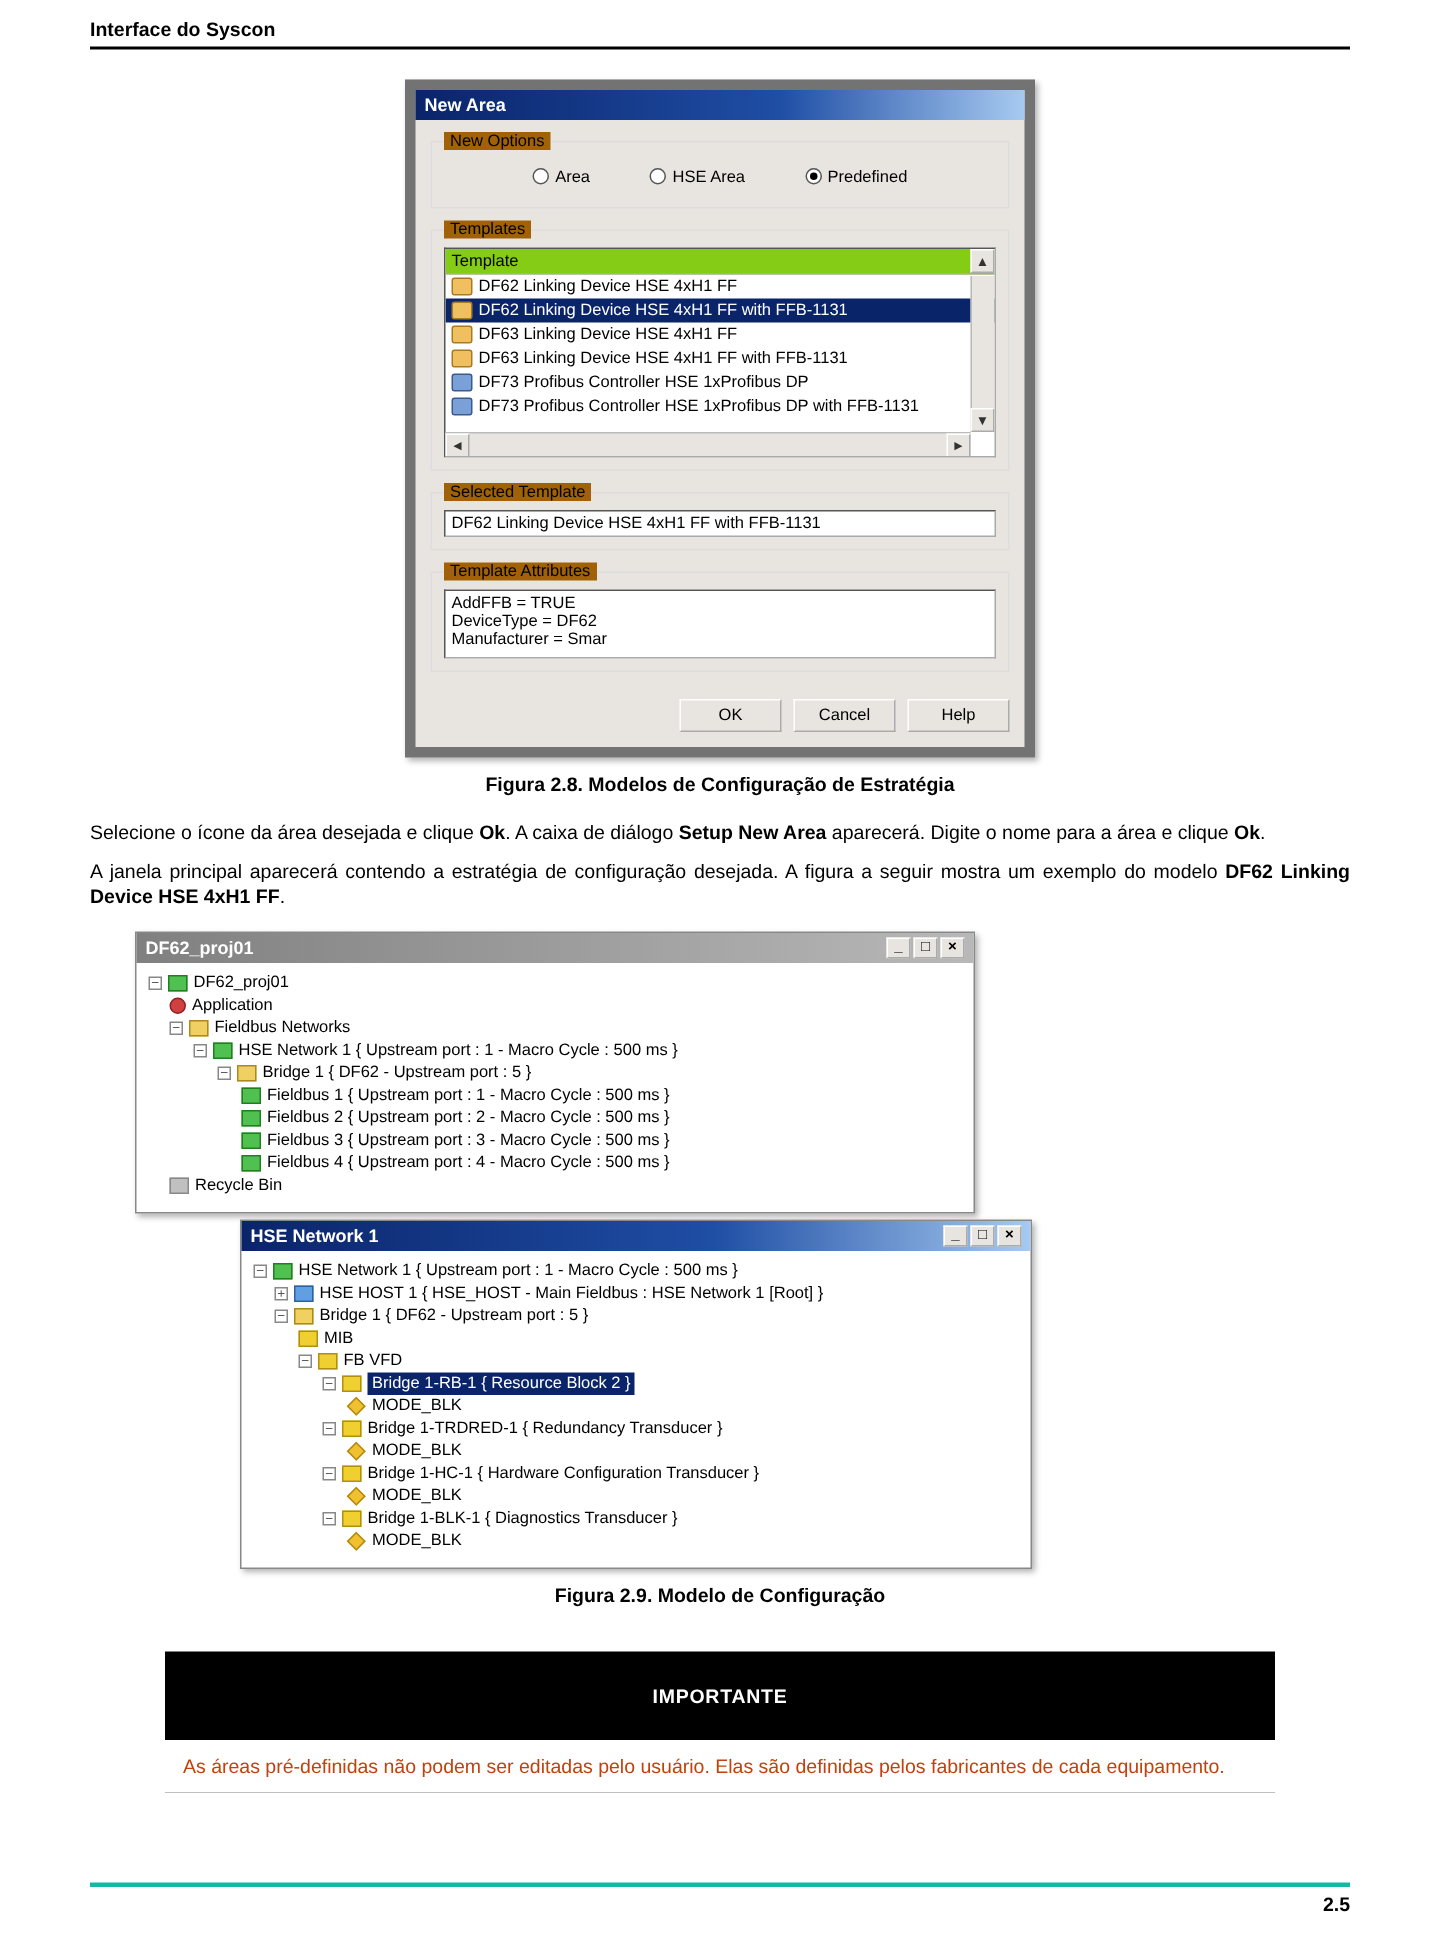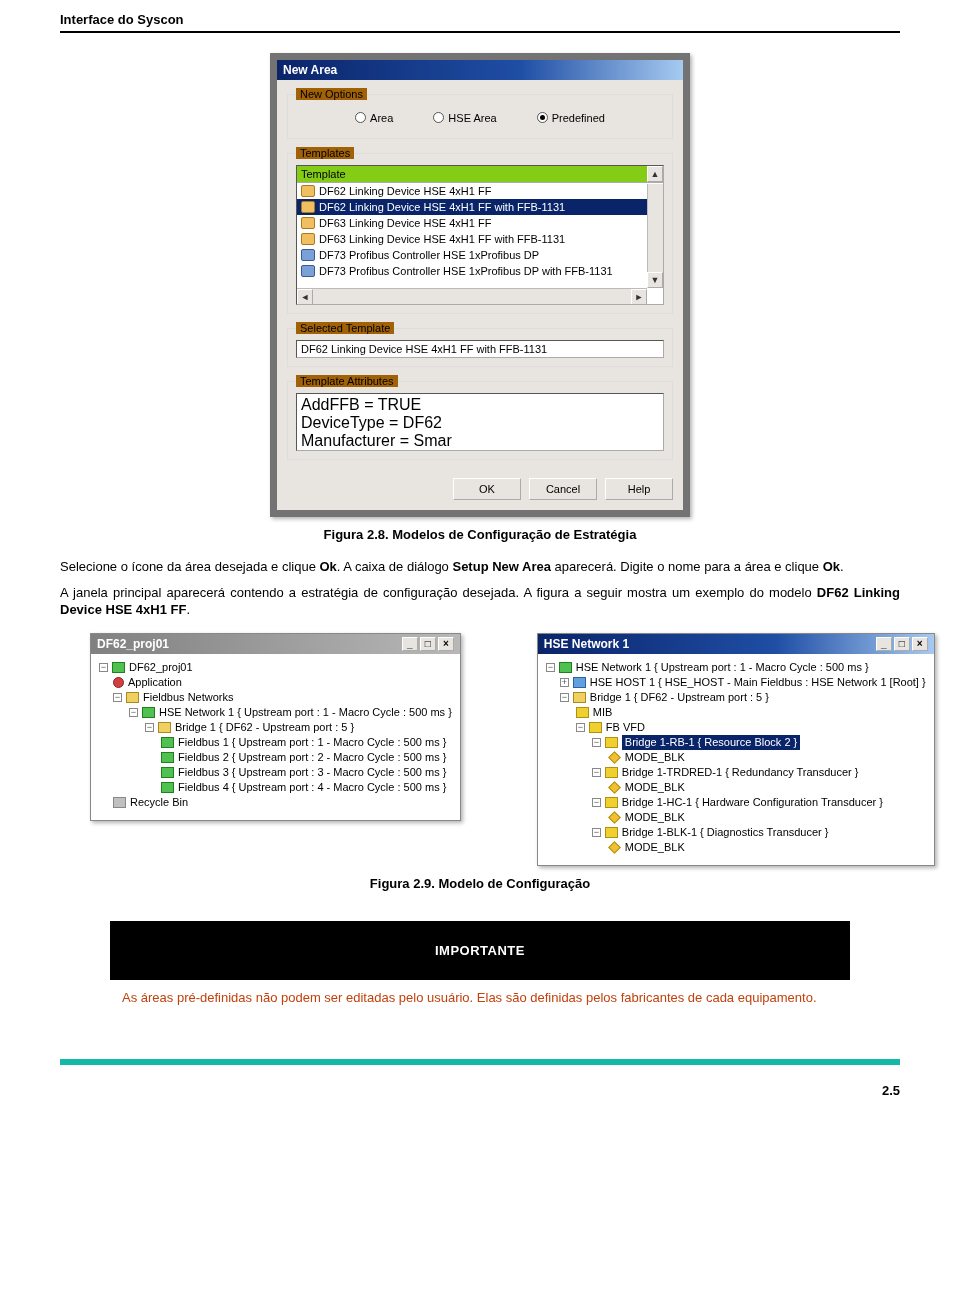--- a/index.html
+++ b/index.html
@@ -14,23 +14,23 @@
   }
   .page-header {
     text-align: left;
     font-weight: bold;
     font-size: 13px;
     border-bottom: 2px solid #000;
     padding-bottom: 4px;
     margin-bottom: 20px;
   }
   .page-footer {
-    border-top: 6px solid #14b8a6;
-    margin-top: 44px;
-    padding-top: 18px;
+    border-top: 3px solid #14b8a6;
+    margin-top: 60px;
+    padding-top: 4px;
     text-align: right;
     font-weight: bold;
     font-size: 13px;
   }
   .dialog {
     width: 420px;
     margin: 0 auto 10px auto;
     background: #e8e4e0;
     border: 7px solid #737373;
     box-shadow: 2px 2px 4px rgba(0,0,0,0.3);
@@ -117,40 +117,40 @@
     background: #e8e4e0; border: 1px outset #fff; font-size: 9px;
     text-align: center; line-height: 14px; color: #333;
   }
   .sh-left { left: 0; }
   .sh-right { right: 0; }
   .textfield {
     background: #fff; border: 1px inset #aaa; font-size: 11px;
     padding: 2px 4px; width: 100%;
   }
   .attrbox {
-    background: #fff; border: 1px inset #aaa; font-size: 16px;
-    padding: 2px 4px; height: 58px;
+    background: #fff; border: 1px inset #aaa; font-size: 11px;
+    padding: 2px 4px; height: 46px;
   }
   .btnrow { display: flex; justify-content: flex-end; gap: 8px; padding: 4px 10px 10px 10px; }
   .winbtn {
     width: 68px; height: 22px; font-size: 11px;
     background: #e8e4e0; border: 1px outset #fff; cursor: default;
   }
   .caption-center {
     text-align: center; font-weight: bold; margin: 10px 0 16px 0;
   }
   .bodytext { margin: 8px 0 8px 0; text-align: justify; line-height: 1.35; }
   .bodytext b { font-weight: bold; }
 
   .tree-window {
     background: #fff; border: 1px solid #888; margin: 4px 0 0 30px;
     box-shadow: 2px 2px 4px rgba(0,0,0,0.3);
     width: 560px;
   }
-  .tree-window.w2 { margin-left: 76px; width: 580px; }
+  .tree-window.w2 { margin-left: 100px; width: 528px; }
   .tw-title {
     background: linear-gradient(to right, #0a246a, #1f4ea5 60%, #a6caf0);
     color: #fff; font-weight: bold; font-size: 12px;
     padding: 3px 6px; display: flex; justify-content: space-between; align-items: center;
   }
   .tw-title.dim { background: linear-gradient(to right, #808080, #b8b8b8); }
   .tw-ctrl { display: flex; gap: 2px; }
   .tw-ctrl span {
     width: 16px; height: 14px; background: #e8e4e0; border: 1px outset #fff;
     font-size: 10px; text-align: center; line-height: 12px; color: #000;
@@ -185,21 +185,21 @@
   .sel { background: #0a246a; color: #fff; padding: 0 3px; }
   .important-box {
     background: #000; color: #fff; margin: 30px 50px 10px 50px;
   }
   .important-title {
     text-align: center; font-weight: bold; padding: 22px 0; letter-spacing: 0.5px;
   }
   .important-body {
     background: #fff; color: #c2410c; padding: 10px 12px; text-align: justify; font-size: 13px;
   }
-  .figure-wrap { display:flex; align-items:flex-start; margin-top:10px;}
+  .figure-wrap { display:flex; flex-direction:column; align-items:flex-start; margin-top:10px;}
 </style>
 </head>
 <body>
 
 <div class="page-header">Interface do Syscon</div>
 
 <div class="dialog">
   <div class="titlebar">New Area</div>
   <div class="dlg-body">
 

